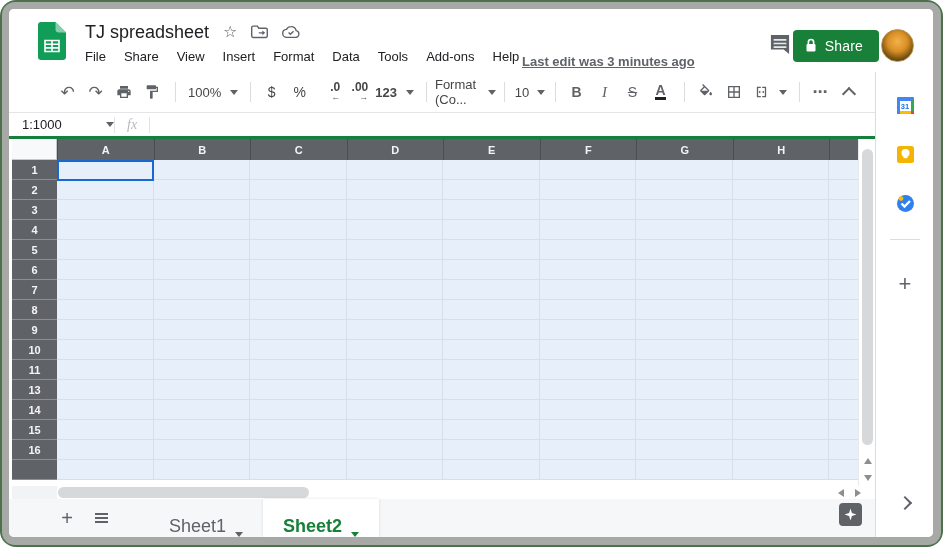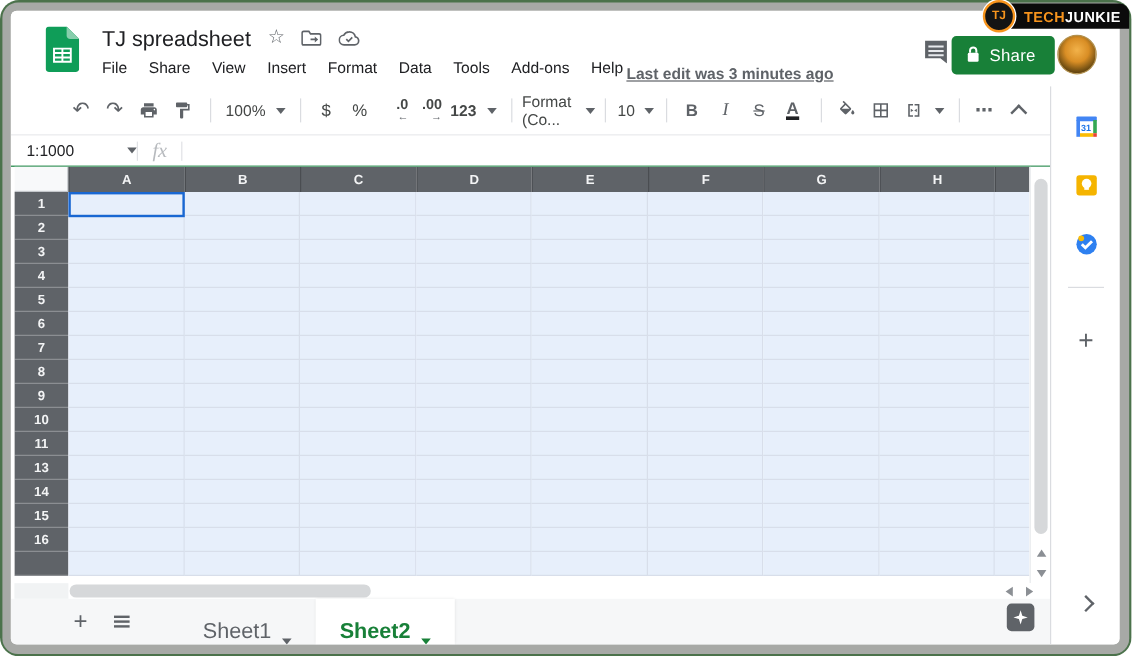--- a/index.html
+++ b/index.html
@@ -35,24 +35,24 @@
   .tb-font{display:flex;align-items:center;gap:10px;width:96px;}
   .tb-size{display:flex;align-items:center;justify-content:space-between;width:48px;padding:0 2px;}
   .b{font-weight:bold;font-size:14px;}
   .i{font-style:italic;font-family:"Liberation Serif",serif;font-size:15px;}
   .s{text-decoration:line-through;font-size:14px;}
   .a{font-size:14px;font-weight:bold;border-bottom:3px solid #202124;line-height:13px;}
   .chev-up{width:8px;height:8px;border-left:2px solid #5f6368;border-top:2px solid #5f6368;transform:rotate(45deg);margin-top:4px;}
   .tb-collapse{margin-left:auto;margin-right:14px;}
 
   
-  .formula-bar{position:absolute;left:0;top:104px;width:866px;height:26px;border-bottom:1px solid #15803d;display:flex;align-items:center;background:#fff;box-sizing:border-box;}
+  .formula-bar{position:absolute;left:0;top:104px;width:866px;height:26px;border-bottom:3px solid #15803d;display:flex;align-items:center;background:#fff;box-sizing:border-box;}
   .name-box{display:flex;align-items:center;justify-content:space-between;width:92px;padding-left:13px;}
   .name-box .val{font-size:13px;color:#202124;}
-  .fx{font-family:"Liberation Serif",serif;font-style:italic;color:#b7babe;font-size:17px;padding:0 12px;}
+  .fx{font-family:"Liberation Serif",serif;font-style:italic;color:#b7babe;font-size:14px;padding:0 12px;}
   .fbar-sep{width:1px;height:16px;background:#e0e2e5;}
   .formula-input{flex:1;border:none;outline:none;height:20px;font-size:13px;background:transparent;}
 
   
   .grid{position:absolute;left:3px;top:130px;width:846px;height:347px;overflow:hidden;background:#fff;}
   .g-hrow{display:flex;height:21px;}
   .corner{width:45px;flex:none;background:#f8f9fa;border-right:1px solid #c4c7cb;border-bottom:1px solid #c4c7cb;box-sizing:border-box;}
   .col-h{width:96.5px;flex:none;background:#5f6368;color:#f3f4f5;font-size:11px;font-weight:bold;display:flex;align-items:center;justify-content:center;border-left:1px solid rgba(0,0,0,.22);box-sizing:border-box;}
   .col-h.partial{flex:1;width:auto;}
   .g-row{display:flex;height:20px;}
@@ -523,17 +523,13 @@
         <circle cx="9.5" cy="9.5" r="8.5" fill="#2e80f0"></circle>
         <path fill="none" stroke="#fff" stroke-width="2.4" d="M5.5 9.5l3 3 5.5-5.5"></path>
         <circle cx="5" cy="4.6" r="2.4" fill="#fbbc04"></circle>
       </svg>
       <div class="sp-divider"></div>
       <div class="sp-plus">+</div>
       <div class="sp-chevron"></div>
     </div>
   </div>
 
-  <div class="tj-banner">
-    <div class="tj-circle">TJ</div>
-    <span class="txt"><span class="tj-tech">TECH</span><span class="tj-junkie">JUNKIE</span></span>
-  </div>
 </div>
 
 </body></html>

